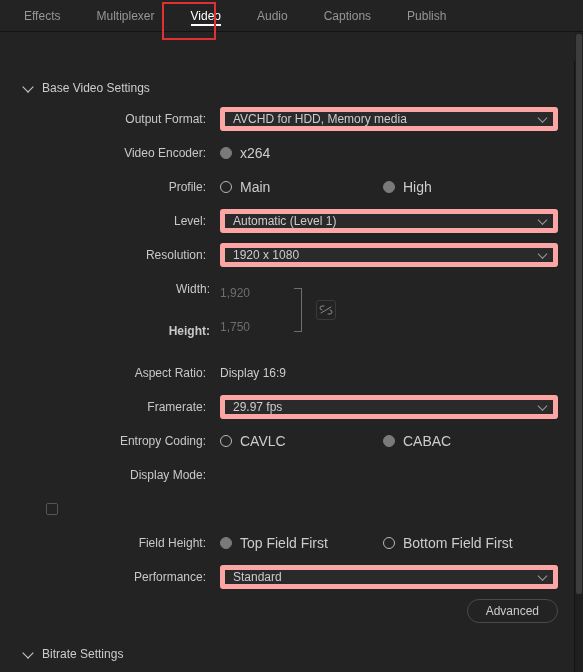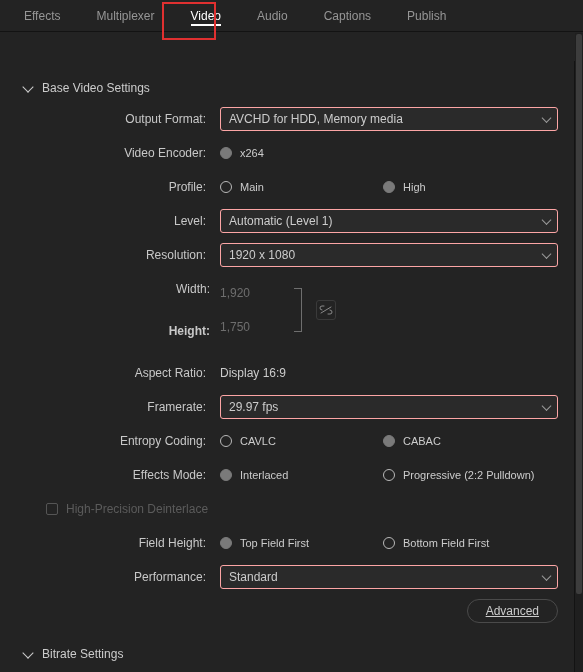--- a/index.html
+++ b/index.html
@@ -132,21 +132,21 @@
     display: flex;
     align-items: center;
     gap: 8px;
   }
 
   
   .select {
     flex: 1;
     height: 24px;
     background: var(--bg-select);
-    border: 1px solid #fca5a5;
+    border: 5px solid #fca5a5;
     border-radius: 3px;
     display: flex;
     align-items: center;
     padding: 0 22px 0 8px;
     position: relative;
     color: var(--text);
     cursor: pointer;
   }
   .select::after {
     content: "";
@@ -172,21 +172,21 @@
     background: #7a7a7a;
   }
   .radio-group {
     display: flex;
     align-items: center;
     gap: 8px;
     cursor: pointer;
   }
   .radio-label {
     color: var(--text);
-    font-size: 11px;
+    font-size: 14px;
   }
   .field-split {
     flex: 1;
     display: flex;
     align-items: center;
   }
   .field-split > .radio-group:first-child {
     flex: 0 0 155px;
   }
 
@@ -239,21 +239,20 @@
     margin-right: 8px;
   }
   .disabled-text { color: #5b5b5b; }
 
   
   .adv-row {
     display: flex;
     justify-content: flex-end;
     margin-top: 10px;
     margin-bottom: 18px;
-    text-decoration: underline;
   }
   .pill-button {
     height: 24px;
     padding: 0 18px;
     border: 1px solid #4a4a4a;
     border-radius: 12px;
     background: transparent;
     color: var(--text);
     font-size: 12px;
     display: flex;
@@ -402,36 +401,25 @@
         <span class="radio-label">CAVLC</span>
       </div>
       <div class="radio-group">
         <span class="radio filled"></span>
         <span class="radio-label">CABAC</span>
       </div>
     </div>
   </div>
 
   <div class="row">
-    <div class="label-col">Effects Mode:</div>
-    <div class="field-col field-split">
-      <div class="radio-group">
-        <span class="radio filled"></span>
-        <span class="radio-label">Interlaced</span>
-      </div>
-      <div class="radio-group">
-        <span class="radio"></span>
-        <span class="radio-label">Progressive (2:2 Pulldown)</span>
-      </div>
-    </div>
+    <div class="label-col">Display Mode:</div>
   </div>
 
   <div class="row" style="margin-left:30px;">
     <span class="checkbox"></span>
-    <span class="disabled-text">High-Precision Deinterlace</span>
   </div>
 
   <div class="row">
     <div class="label-col">Field Height:</div>
     <div class="field-col field-split">
       <div class="radio-group">
         <span class="radio filled"></span>
         <span class="radio-label">Top Field First</span>
       </div>
       <div class="radio-group">

